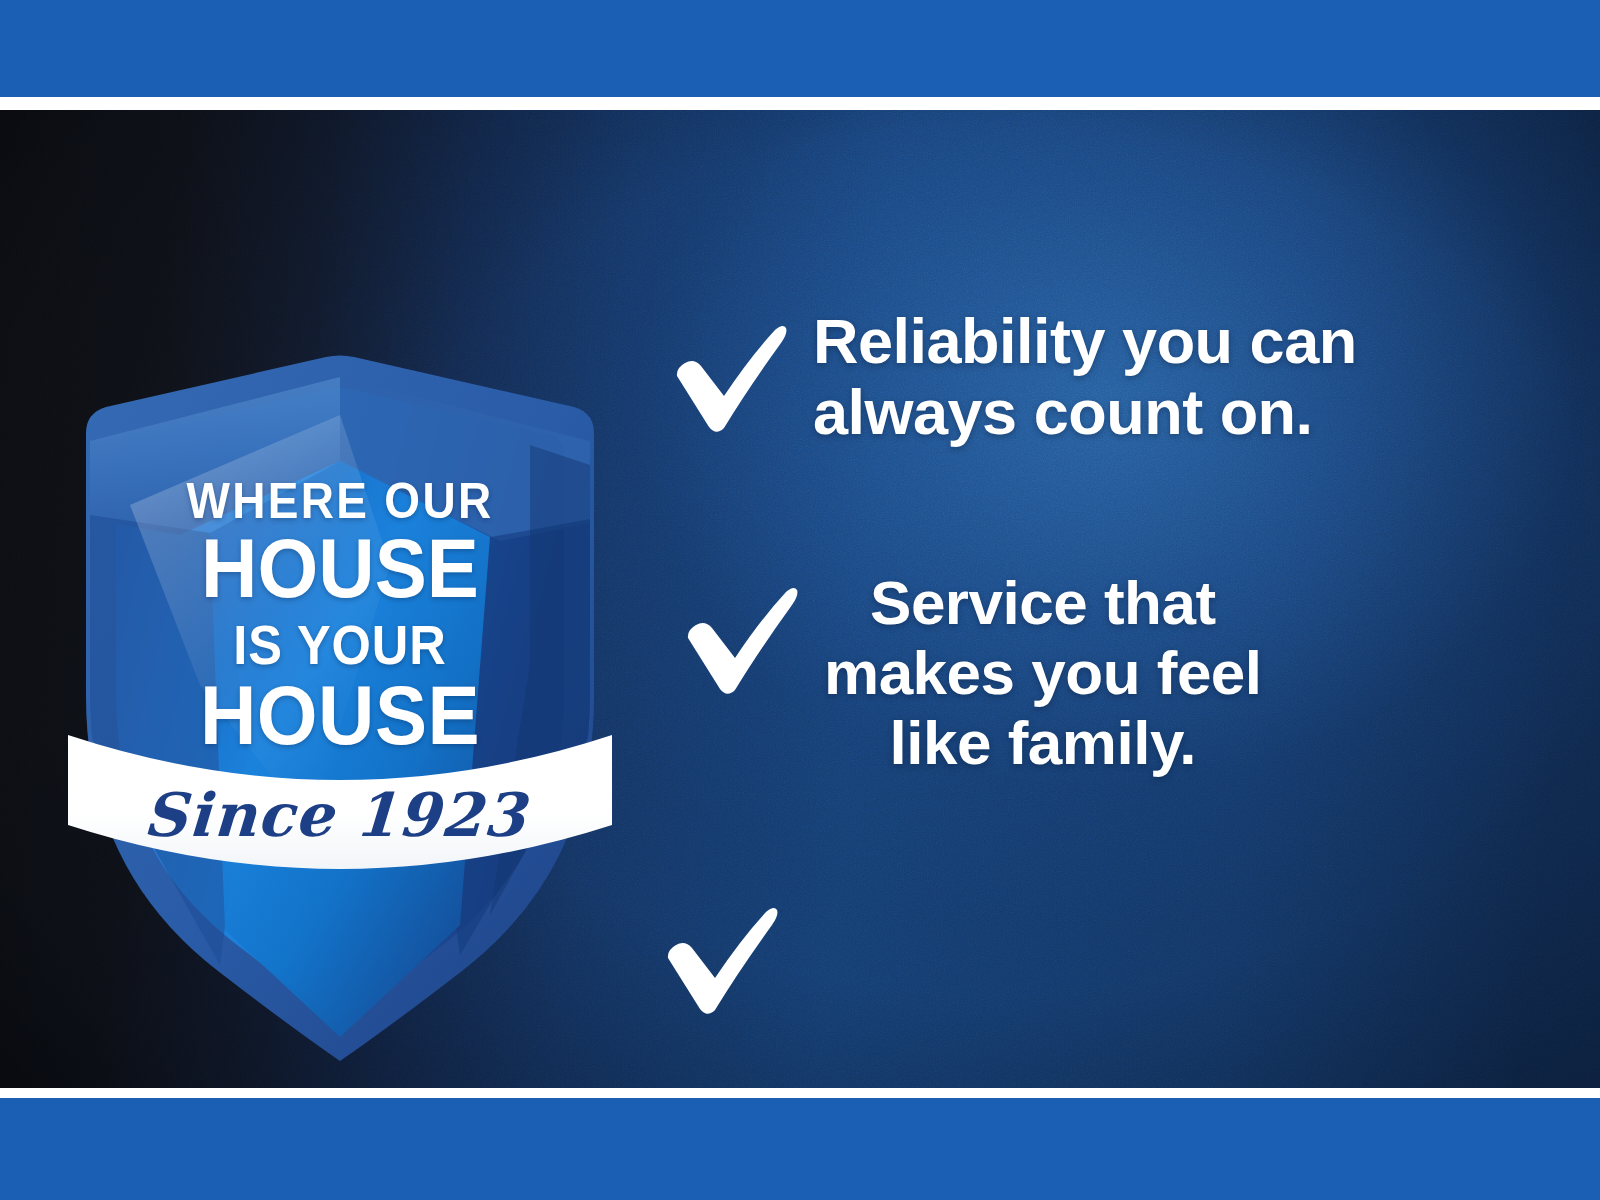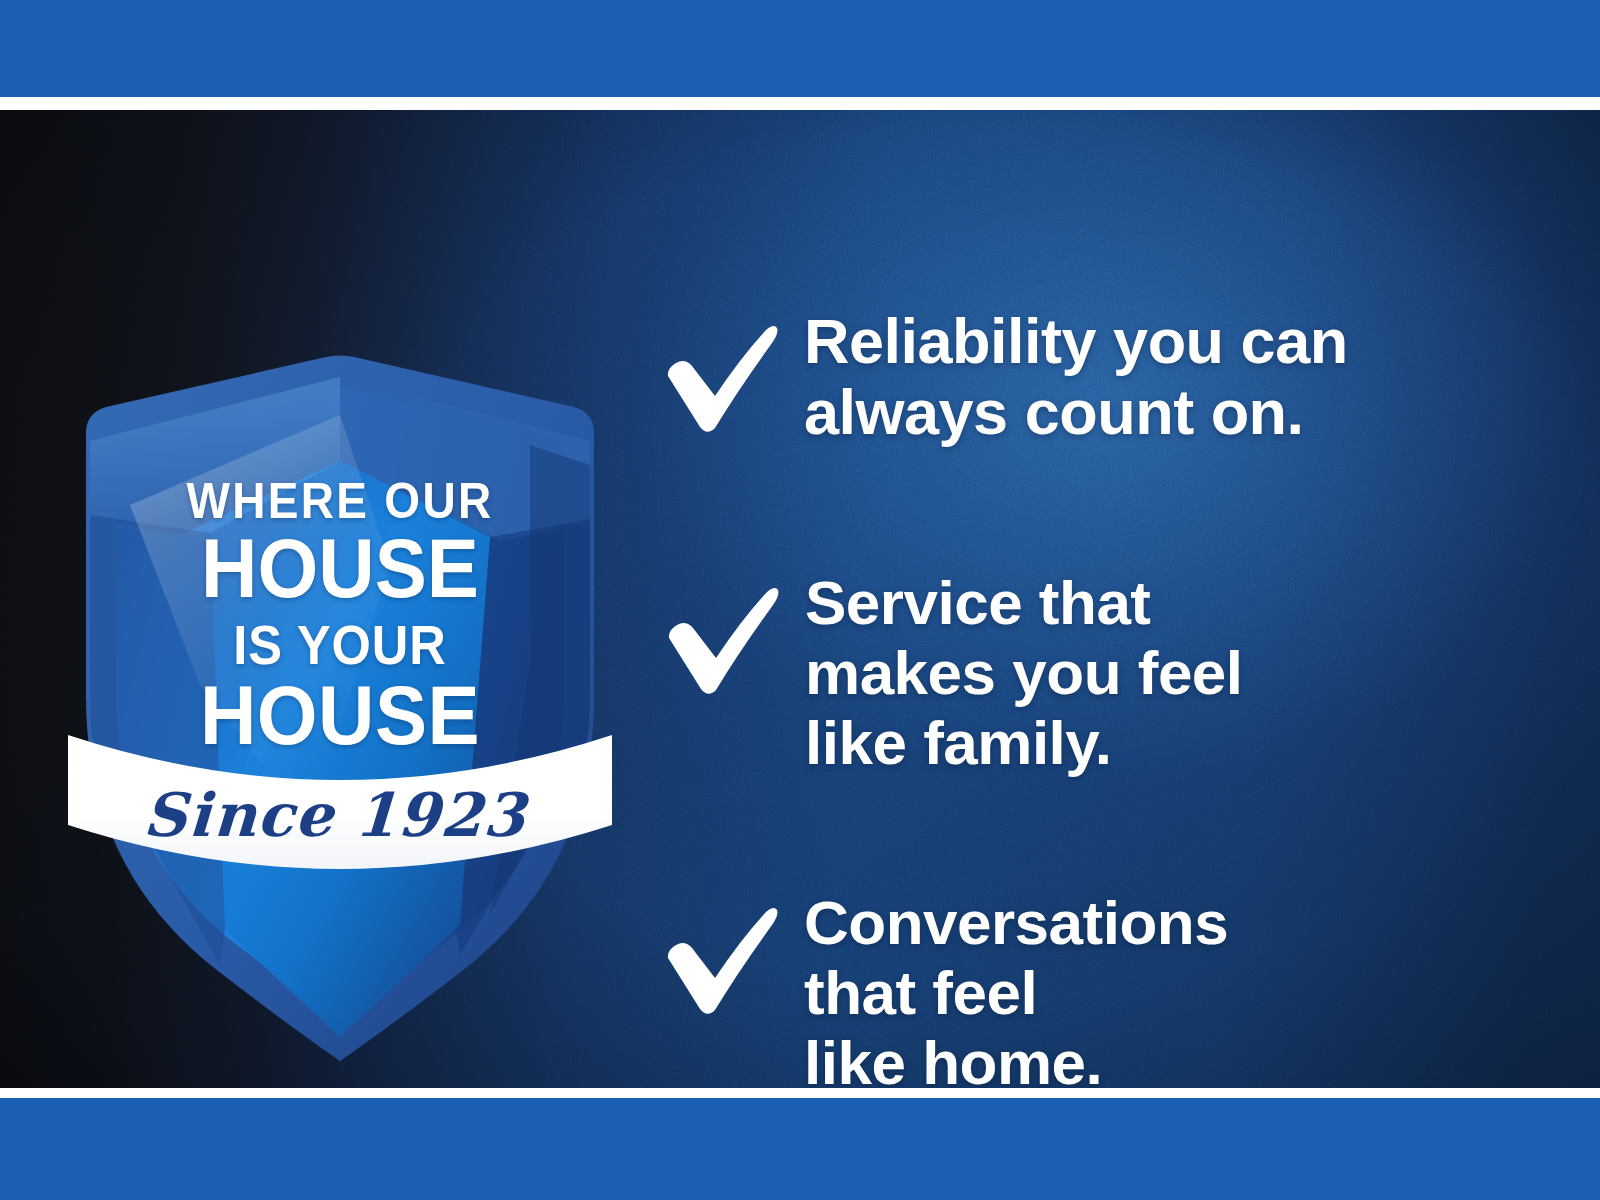--- a/index.html
+++ b/index.html
@@ -136,22 +136,22 @@
   .bullets {
     position:absolute;
     left:662px; top:196px;
     width:880px;
   }
   .bullet {
     position:absolute;
     display:flex;
     align-items:flex-start;
   }
-  .bullet-1 { top:0px;   left:0px; }
-  .bullet-2 { top:262px; left:1px; }
+  .bullet-1 { top:0px;   left:9px; }
+  .bullet-2 { top:262px; left:20px;text-align:center; }
   .bullet-3 { top:582px; left:0px; }
 
   .check {
     flex:0 0 auto;
     width:142px;
     padding-top:18px;
   }
   .check svg { display:block; width:118px; height:112px; }
 
   .bullet-copy {
@@ -288,22 +288,19 @@
 like family.</div>
       </div>
 
       <div class="bullet bullet-3">
         <div class="check">
           <svg viewBox="0 0 118 112">
             <path d="M6,52 Q5,44 14,39 Q23,34 30,42 L53,72 Q79,33 104,6
                      Q112,-1 115,4 Q117,9 110,19 Q76,66 53,104 Q45,112 38,103 Z" fill="#ffffff"></path>
           </svg>
         </div>
-        <div class="bullet-copy">Conversations
-that feel
-like home.</div>
       </div>
 
     </div>
   </div>
 
   <div class="bar-bottom"></div>
 </div>
 
 </body></html>

